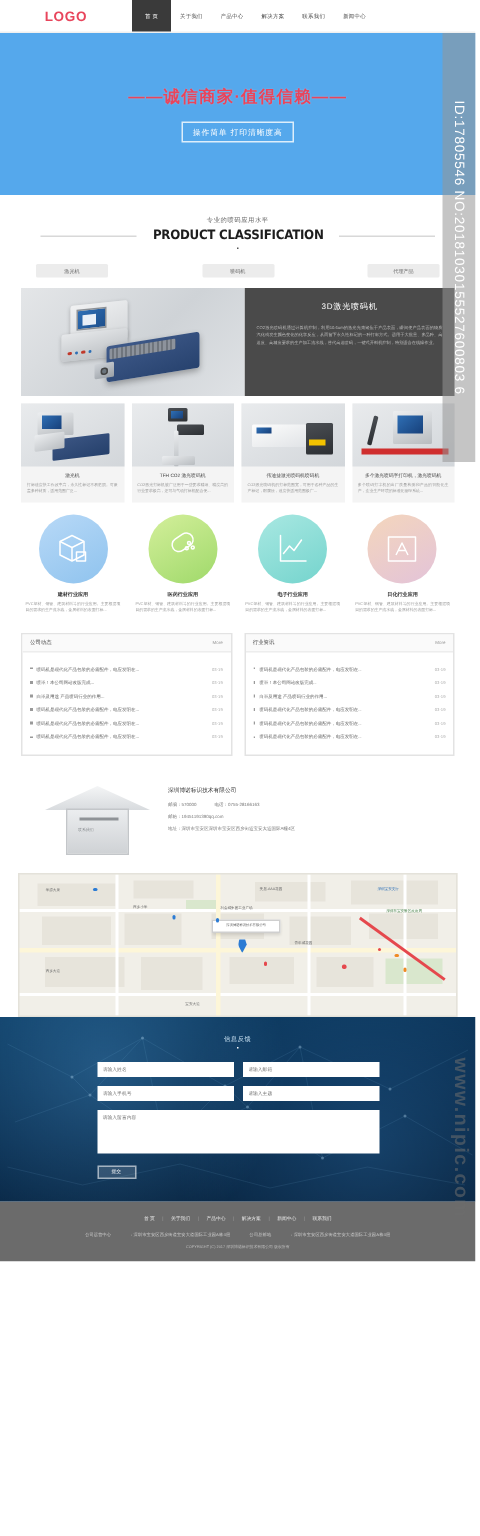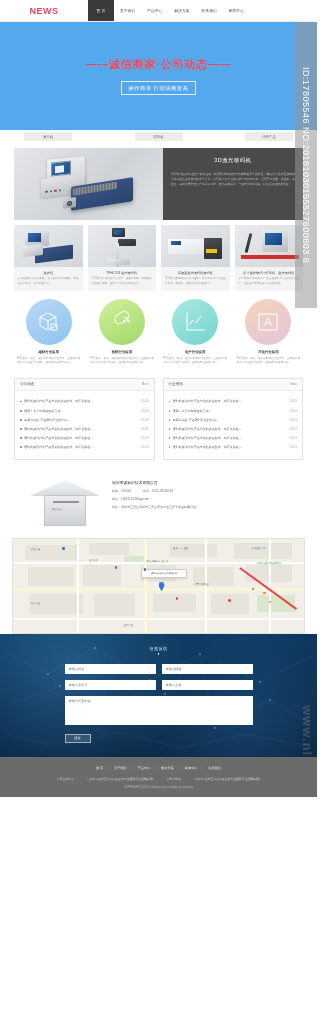--- a/index.html
+++ b/index.html
@@ -349,37 +349,46 @@
     writing-mode: vertical-rl;
     font-size: 11px; color: rgba(60,60,60,.75);
     font-weight: bold; letter-spacing: 1px; pointer-events: none;
     white-space: nowrap;
   }
 </style>
 </head>
 <body>
 
 <div class="header">
-  <div class="logo">NEWS</div>
+  <div class="logo">LOGO</div>
   <div class="nav">
     <div class="nav-item active">首 页</div>
     <div class="nav-item">关于我们</div>
     <div class="nav-item">产品中心</div>
     <div class="nav-item">解决方案</div>
     <div class="nav-item">联系我们</div>
     <div class="nav-item">新闻中心</div>
   </div>
 </div>
 
 <div class="hero">
-  <div class="hero-title">——诚信商家·公司动态——</div>
+  <div class="hero-title">——诚信商家·值得信赖——</div>
   <div class="hero-sub">操作简单 打印清晰度高</div>
 </div>
 
 <div class="sec">
+  <div class="sec-head">
+    <div class="sec-zh">专业的喷码应用水平</div>
+    <div class="sec-en-wrap">
+      <div class="sec-line"></div>
+      <div class="sec-en">PRODUCT CLASSIFICATION</div>
+      <div class="sec-line"></div>
+    </div>
+    <div class="sec-dot"></div>
+  </div>
 
   <div class="tabs">
     <div class="tab">激光机</div>
     <div class="tab">喷码机</div>
     <div class="tab">代理产品</div>
   </div>
 
   <div class="feature">
     <div class="feature-img">
       <div class="mach mach-mon">

